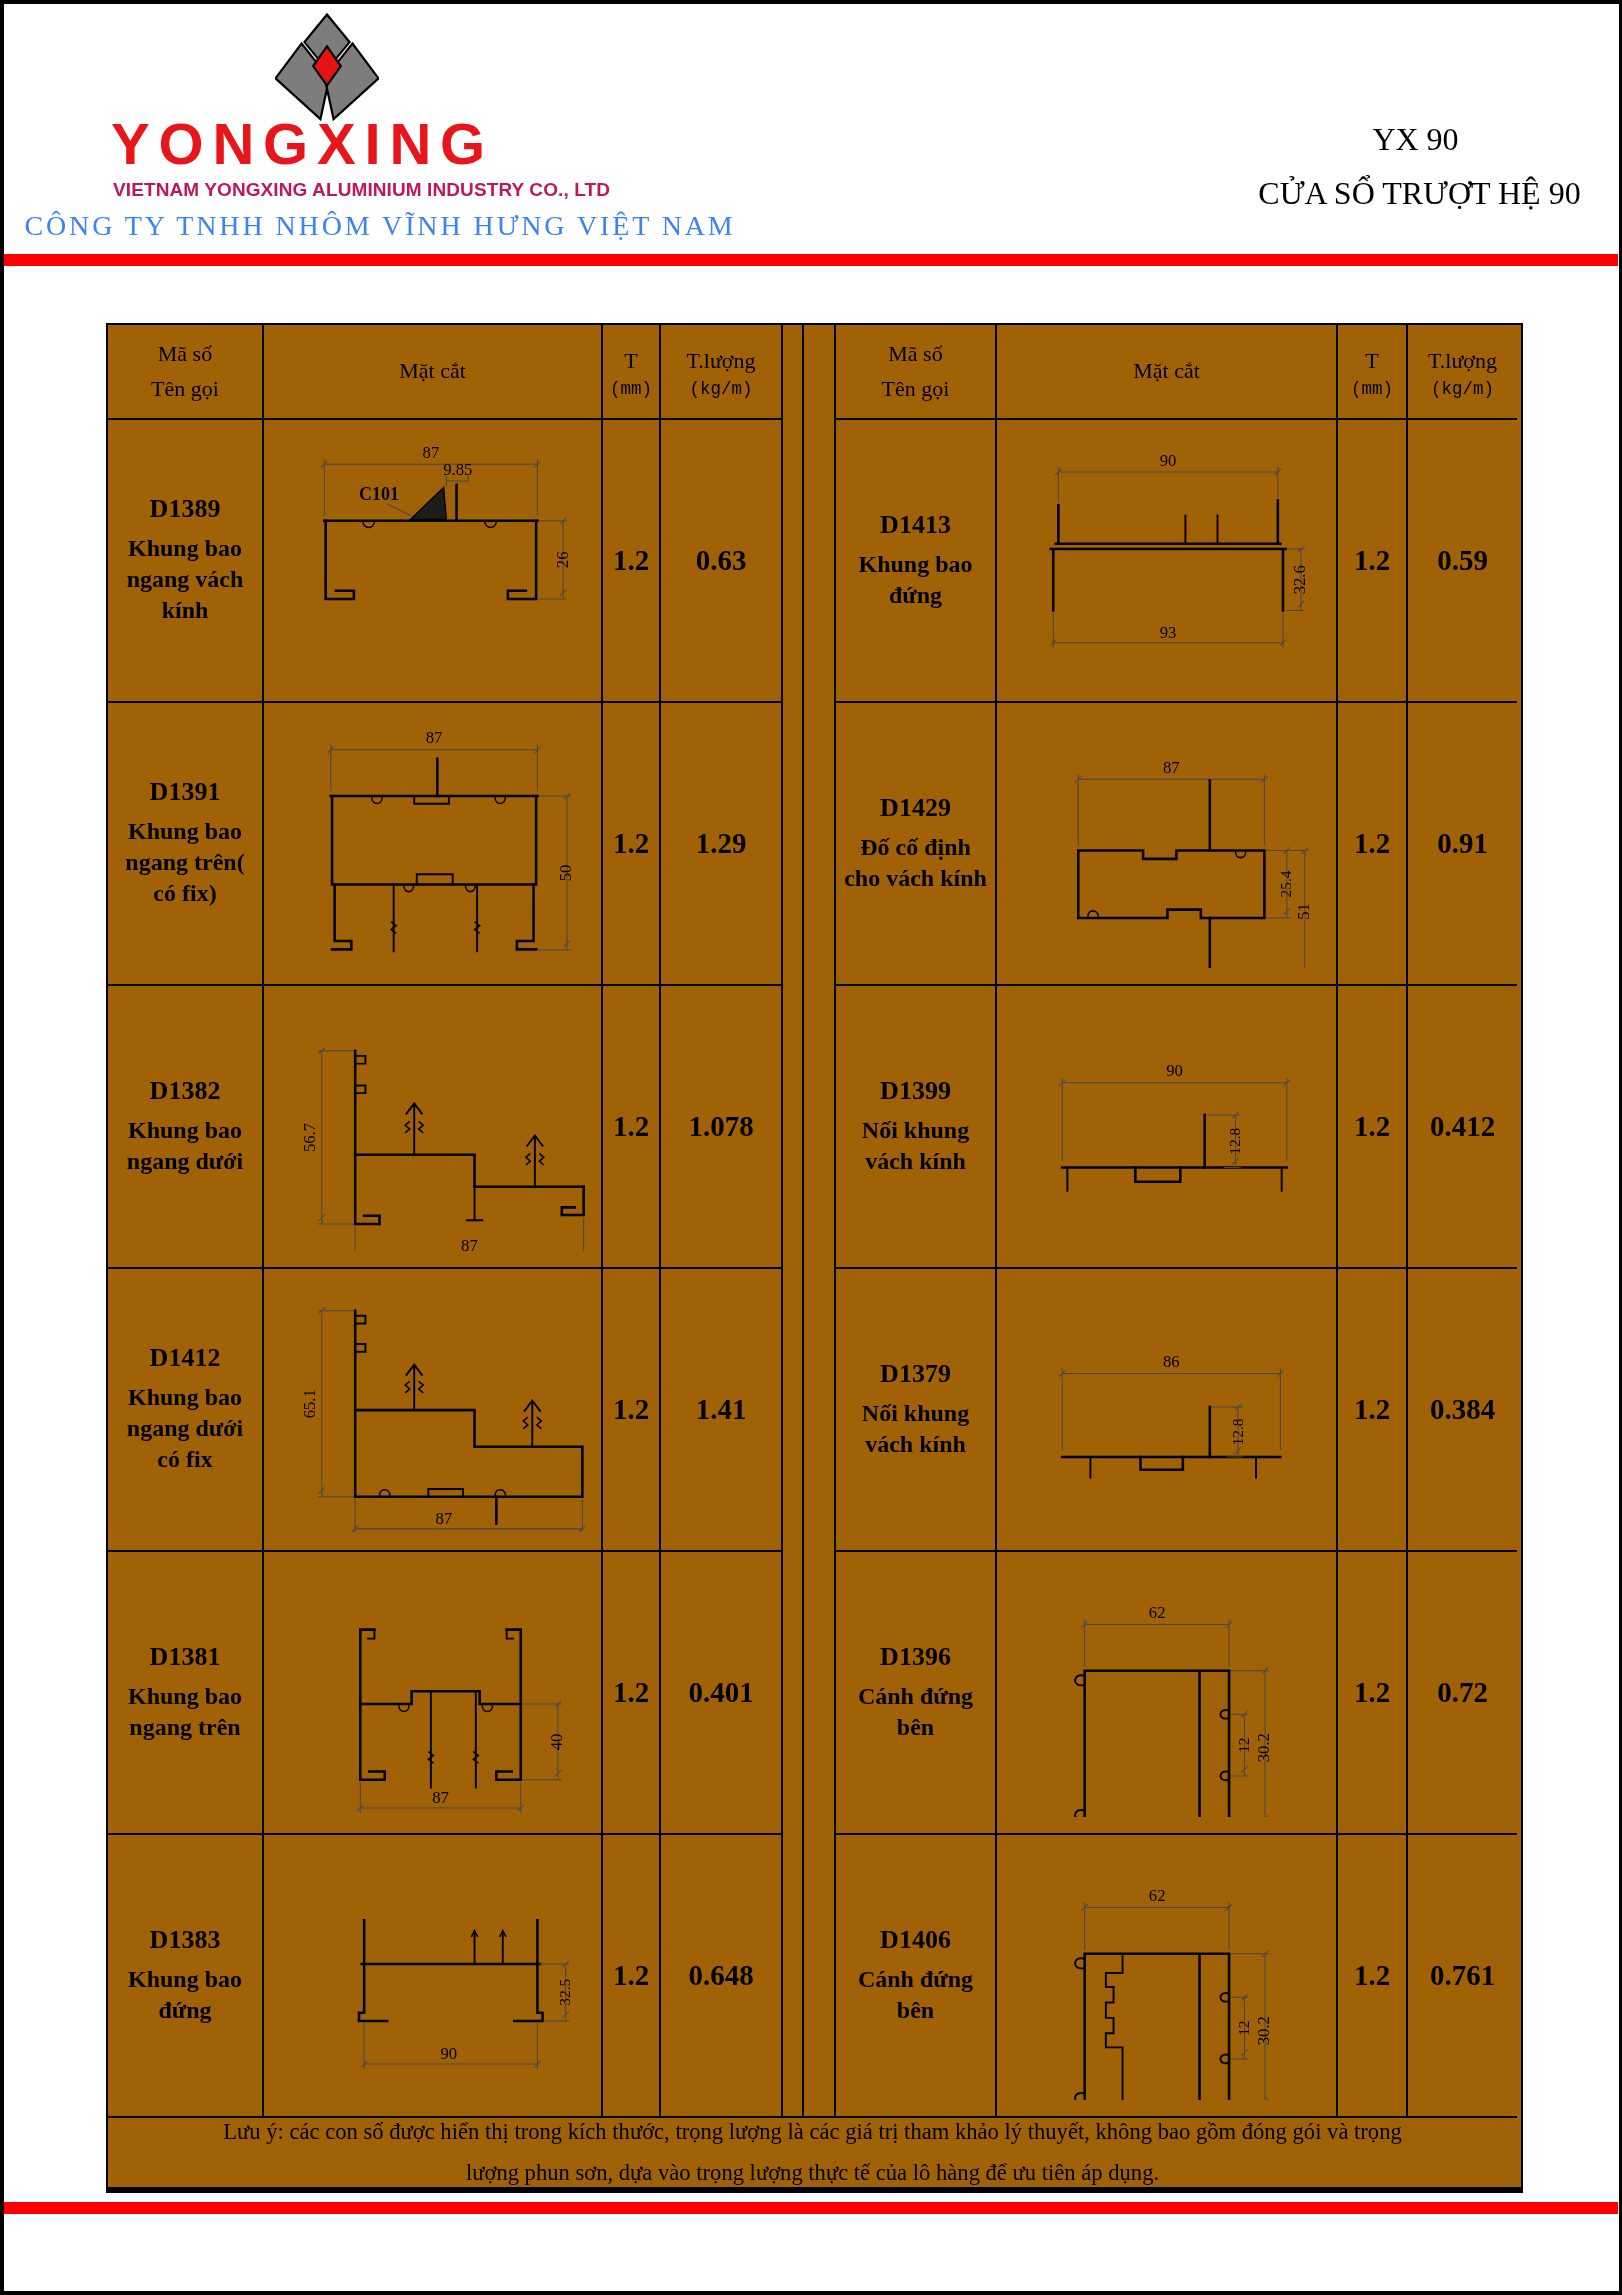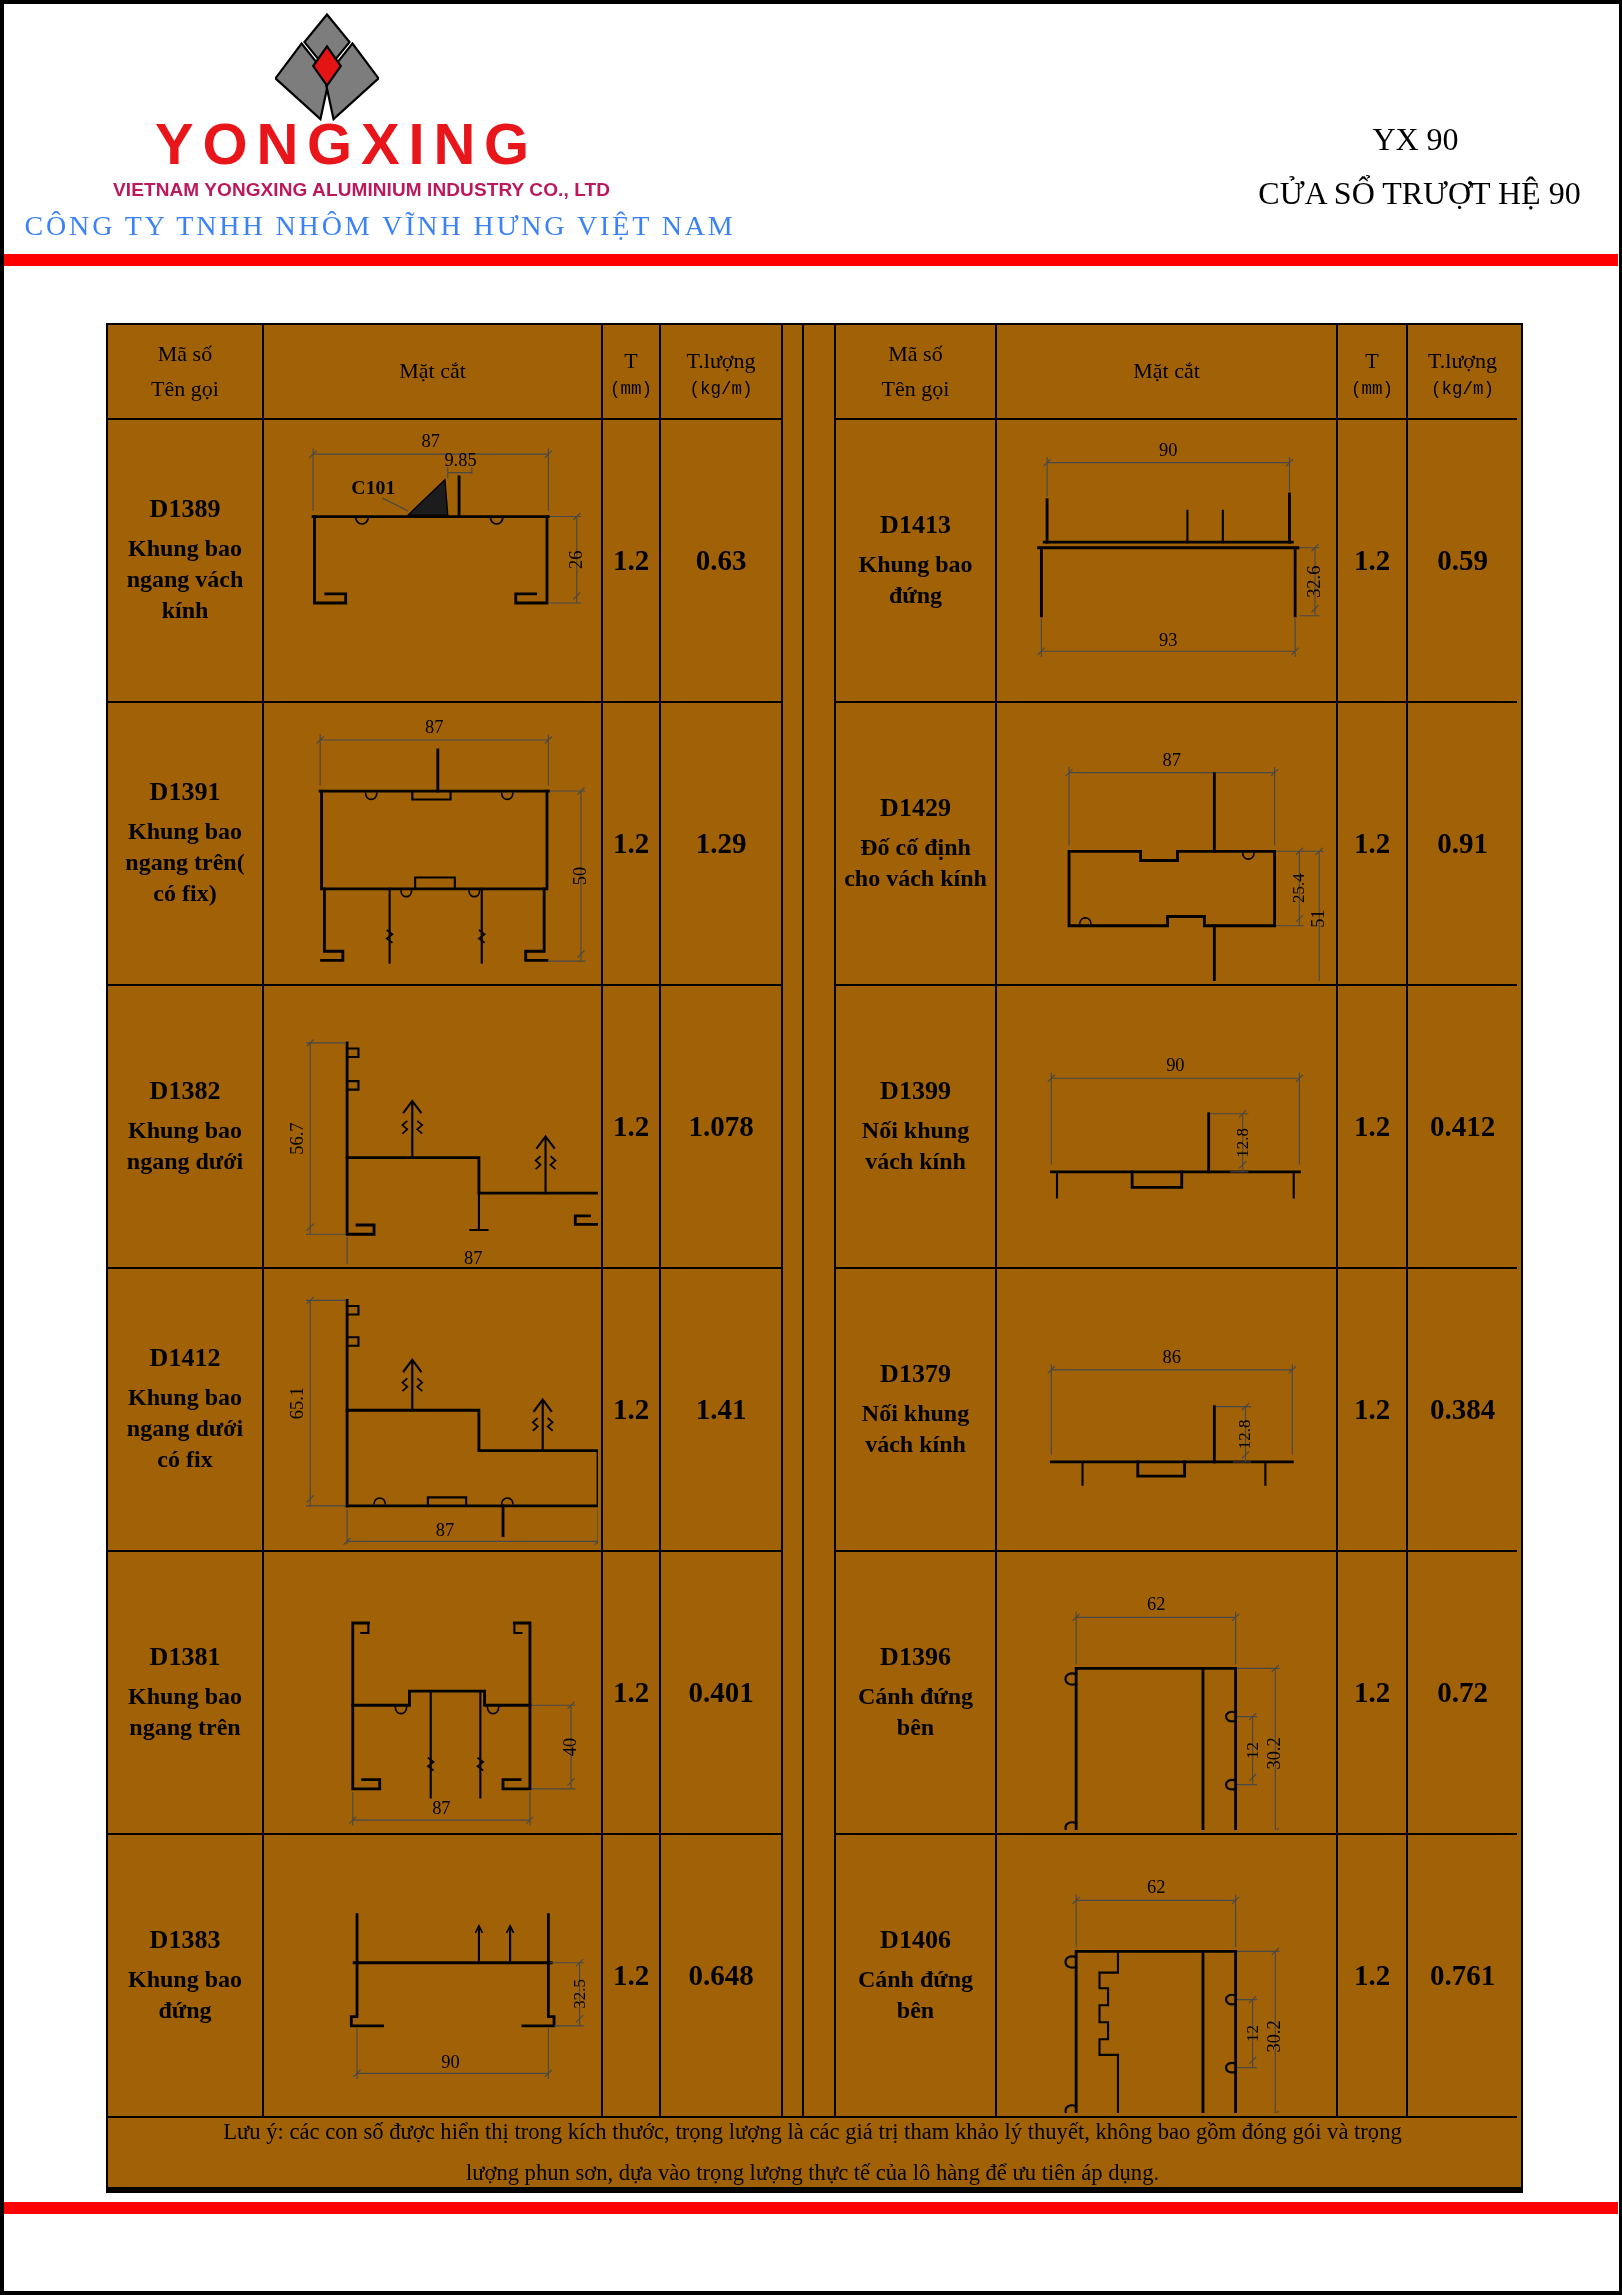--- a/index.html
+++ b/index.html
@@ -1,20 +1,20 @@
 <!DOCTYPE html>
 <html style="font-size:11.7px"><head>
 <meta charset="utf-8">
 <style>
   html,body{margin:0;padding:0;background:#e6e6e6;}
   .page{position:relative;width:1623px;height:2295px;background:#fff;border:4.4px solid #000;box-sizing:border-box;overflow:hidden;
         font-family:"Liberation Serif",serif;color:#000;}
   
   .logo-icon{position:absolute;left:271px;top:8.8px;}
-  .brand{position:absolute;left:107px;top:111px;font:700 58px "Liberation Sans",sans-serif;color:#e8151b;letter-spacing:8.8px;line-height:1;white-space:nowrap;margin-left:44px;}
+  .brand{position:absolute;left:107px;top:111px;font:700 58px "Liberation Sans",sans-serif;color:#e8151b;letter-spacing:8.8px;line-height:1;white-space:nowrap;}
   .brand-sub{position:absolute;left:109px;top:175px;font:700 19px "Liberation Sans",sans-serif;color:#be185d;letter-spacing:0.1px;white-space:nowrap;}
   .company{position:absolute;left:20.4px;top:206px;font:400 28px "Liberation Serif",serif;letter-spacing:2.9px;color:#3b82f6;white-space:nowrap;}
   .series-code{position:absolute;left:1240px;top:117px;width:343px;text-align:center;font:400 32px "Liberation Serif",serif;}
   .series-title{position:absolute;left:1211px;top:171px;width:409px;text-align:center;font:400 32px "Liberation Serif",serif;white-space:nowrap;}
   .redbar{position:absolute;left:0;width:1614px;height:11.7px;background:#fe0000;}
   .redbar.top{top:250px;}
   .redbar.bottom{top:2198px;}
   
   .catalog-table{position:absolute;left:102px;top:319px;width:1417px;box-sizing:border-box;
       display:grid;background:#a16207;border:2.9px solid #000;border-bottom-width:6.6px;
@@ -22,21 +22,21 @@
       grid-template-rows:93px repeat(6,283px) 71px;}
   .cell{border-right:2.2px solid #000;display:flex;flex-direction:column;align-items:center;justify-content:center;min-width:0;min-height:0;box-sizing:border-box;}
   .rsep{border-top:2.2px solid #000;}
   .last{border-right:none;}
   .strip,.gapcol{border-top:none;}
   .hd{font:400 22px "Liberation Serif",serif;text-align:center;line-height:1.55;}
   .unit{font:400 17.5px "Liberation Mono",monospace;}
   .code{font:700 26px "Liberation Serif",serif;}
   .pname{font:700 24px "Liberation Serif",serif;text-align:center;line-height:1.3;margin-top:8.8px;padding:0 5.8px;}
   .val{font:700 29px "Liberation Serif",serif;}
-  .sec-cell{padding:3px;}
+  .sec-cell{padding:16px;}
   .sec-cell svg{width:100%;height:100%;display:block;}
   .note-cell{grid-column:1/-1;border-right:none;border-top:2.2px solid #000;}
   .note-text{width:1197px;text-align:center;font:400 22.6px "Liberation Serif",serif;line-height:1.8;}
   
   .profile{fill:none;stroke:#000;stroke-width:4;stroke-linecap:square;}
   .thin{fill:none;stroke:#000;stroke-width:3;stroke-linecap:square;}
   .detail{fill:none;stroke:#000;stroke-width:2.4;}
   .dim{fill:none;stroke:#484848;stroke-width:1.6;}
   svg text{font-family:"Liberation Serif",serif;font-size:26px;fill:#000;}
   text.sm{font-size:24px;}

